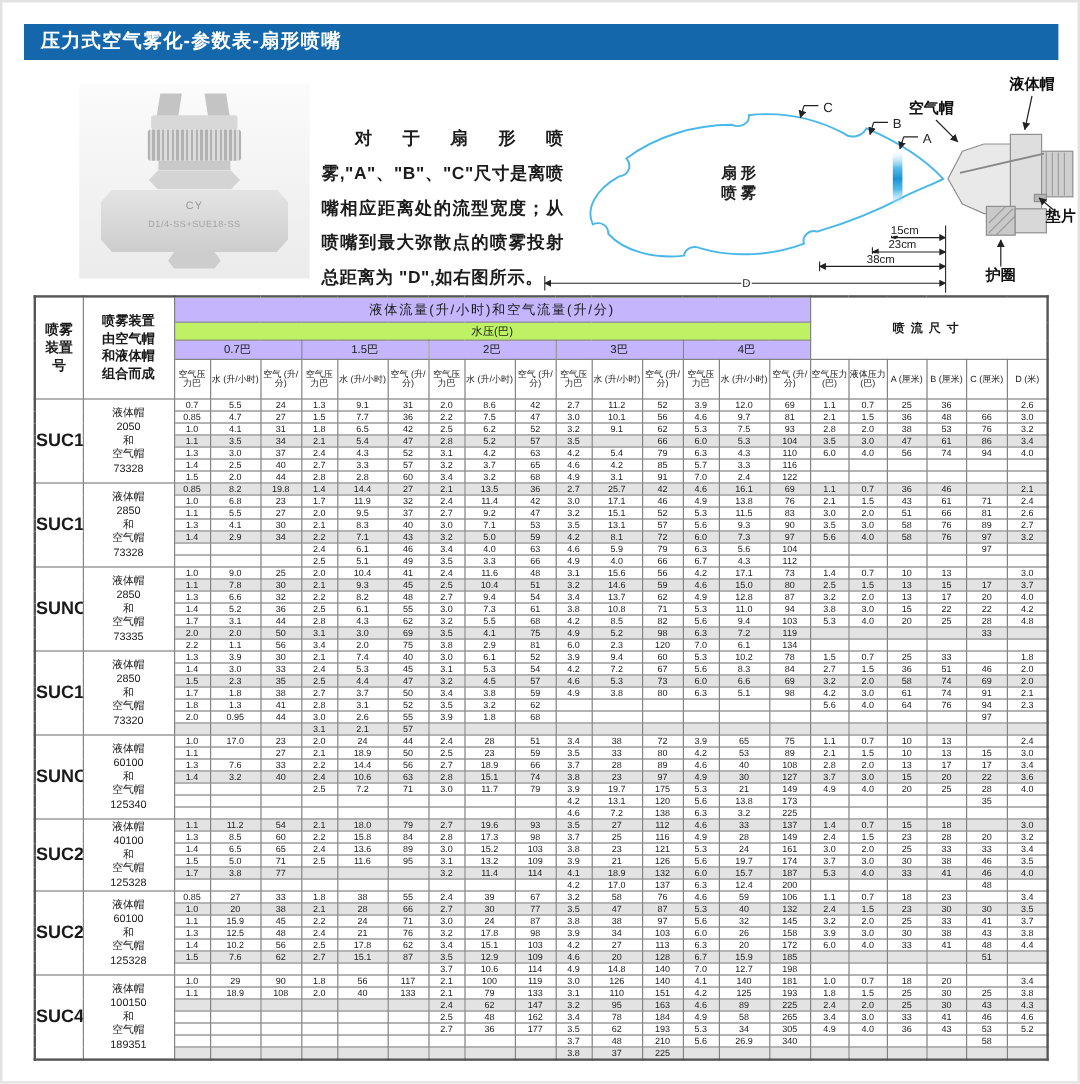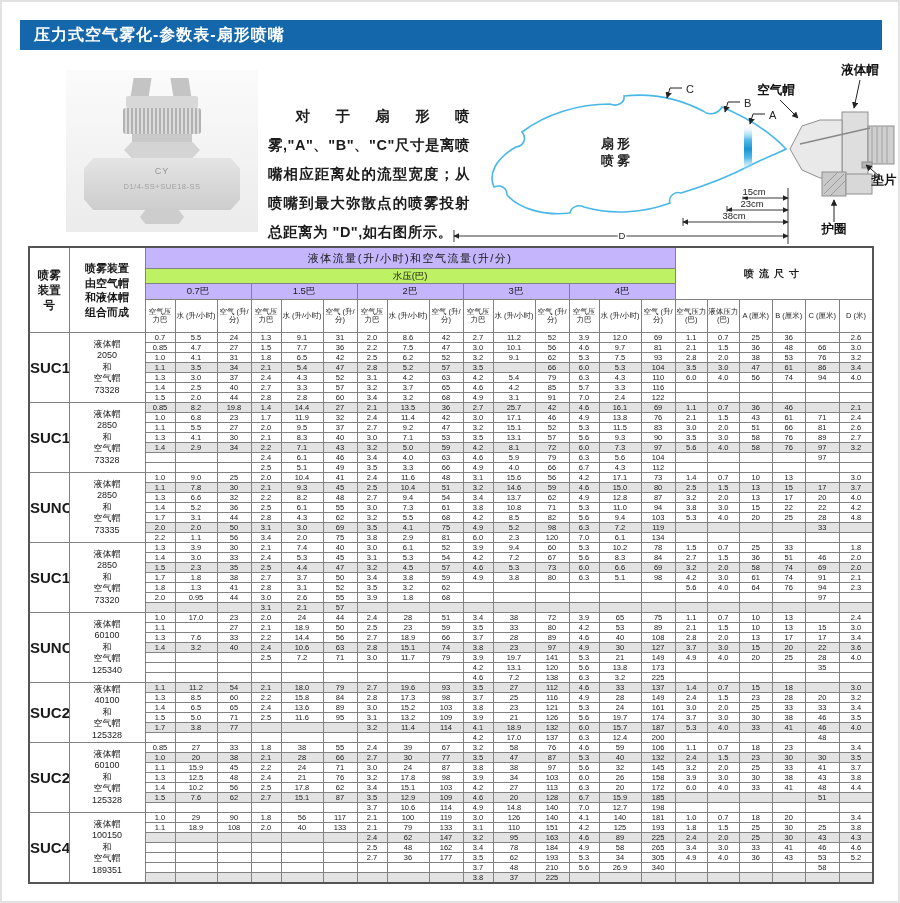--- a/index.html
+++ b/index.html
@@ -1001,21 +1001,21 @@
         <td class="c"></td>
         <td class="c"></td>
         <td class="c">2.5</td>
         <td class="c">7.2</td>
         <td class="c">71</td>
         <td class="c">3.0</td>
         <td class="c">11.7</td>
         <td class="c">79</td>
         <td class="c">3.9</td>
         <td class="c">19.7</td>
-        <td class="c">141</td>
+        <td class="c">175</td>
         <td class="c">5.3</td>
         <td class="c">21</td>
         <td class="c">149</td>
         <td class="c">4.9</td>
         <td class="c">4.0</td>
         <td class="c">20</td>
         <td class="c">25</td>
         <td class="c">28</td>
         <td class="c">4.0</td>
       </tr>

